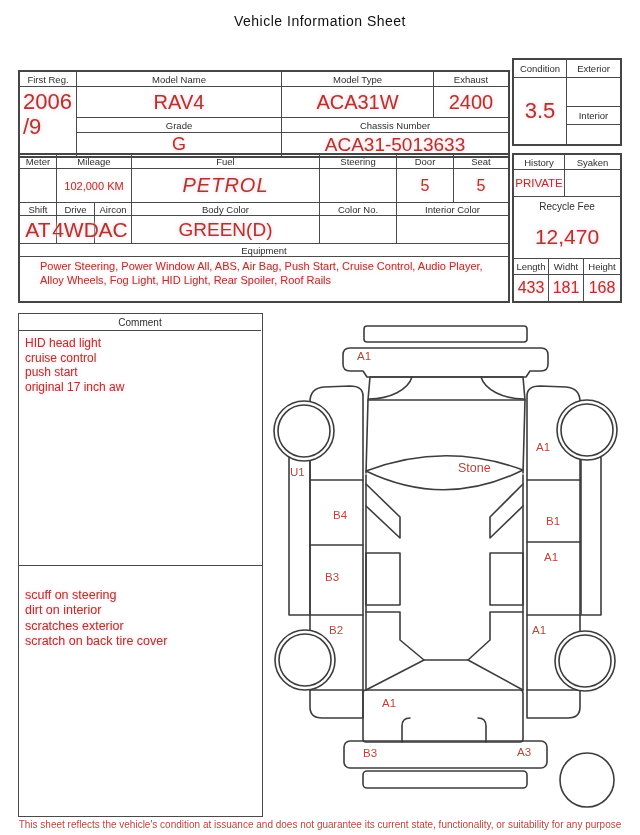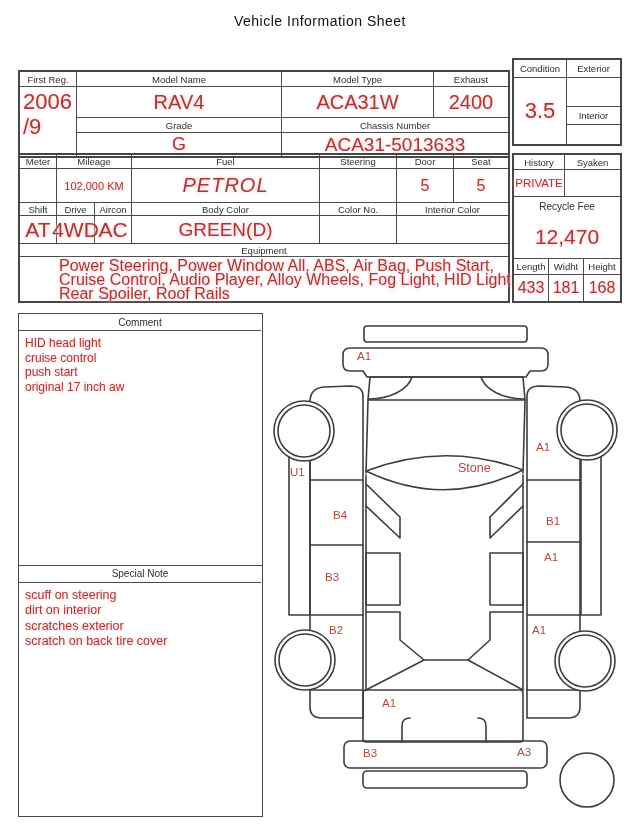--- a/index.html
+++ b/index.html
@@ -15,22 +15,22 @@
   .hdr10{font-size:10px;color:#2e2e2e;}
   .red{color:#a63a2e;text-shadow:0 0 3px #ffc9da,0 0 6px #ffd8e6;}
   .f22{font-size:22px;} .f21{font-size:21px;} .f20{font-size:20px;} .f19{font-size:19px;}
   .f18{font-size:18px;} .f16{font-size:16px;} .f15{font-size:21px;} .f12{font-size:12px;}
   .f11{font-size:11px;}
   .title{position:absolute;left:0;top:13px;width:100%;text-align:center;font-size:14px;
          color:#101010;letter-spacing:.5px;}
   .lines{position:absolute;box-sizing:border-box;padding:5px 6px;font-size:12px;line-height:14.5px;
          text-align:left;display:block;}
   .note-lines{font-size:12.5px;line-height:15.5px;}
-  .equip{position:absolute;box-sizing:border-box;padding:2px 11px;font-size:16px;line-height:14px;
-         text-align:left;display:block;margin-left:28px;}
+  .equip{position:absolute;box-sizing:border-box;padding:2px 20px;font-size:11px;line-height:14px;
+         text-align:left;display:block;}
   .disclaimer{position:absolute;left:0;top:819px;width:100%;text-align:center;font-size:10px;
               color:#b5463c;}
   svg text{font-family:"Liberation Sans", sans-serif;}
 </style>
 </head>
 <body>
 
 <div class="page">
 
   <div class="title">Vehicle Information Sheet</div>
@@ -112,21 +112,20 @@
     <div class="cell hdr10 bb" style="left:0;top:0;width:242px;height:17px;">Comment</div>
     <div class="lines red" style="left:0;top:17px;width:242px;">
       <div>HID head light</div>
       <div>cruise  control</div>
       <div>push start</div>
       <div>original 17 inch aw</div>
     </div>
   </div>
 
   <div class="box-thin" style="left:18px;top:564.5px;width:245px;height:252.5px;">
-    <div class="cell hdr10 bb" style="left:0;top:0;width:242px;height:17px;">Special Note</div>
     <div class="lines note-lines red" style="left:0;top:17px;width:242px;">
       <div>scuff on steering</div>
       <div>dirt on interior</div>
       <div>scratches exterior</div>
       <div>scratch on back tire cover</div>
     </div>
   </div>
 
   <svg class="abs" style="left:268px;top:318px;" width="352" height="496" viewBox="268 318 352 496" fill="none" stroke="#3d3d3d" stroke-width="1.6" stroke-linejoin="round" stroke-linecap="round">
 
@@ -189,13 +188,14 @@
       <text x="544" y="561">A1</text>
       <text x="325" y="581">B3</text>
       <text x="329" y="634">B2</text>
       <text x="532" y="634">A1</text>
       <text x="382" y="707">A1</text>
       <text x="363" y="757">B3</text>
       <text x="517" y="756">A3</text>
     </g>
   </svg>
 
+  <div class="disclaimer">This sheet reflects the vehicle's condition at issuance and does not guarantee its current state, functionality, or suitability for any purpose</div>
 </div>
 
 </body></html>

